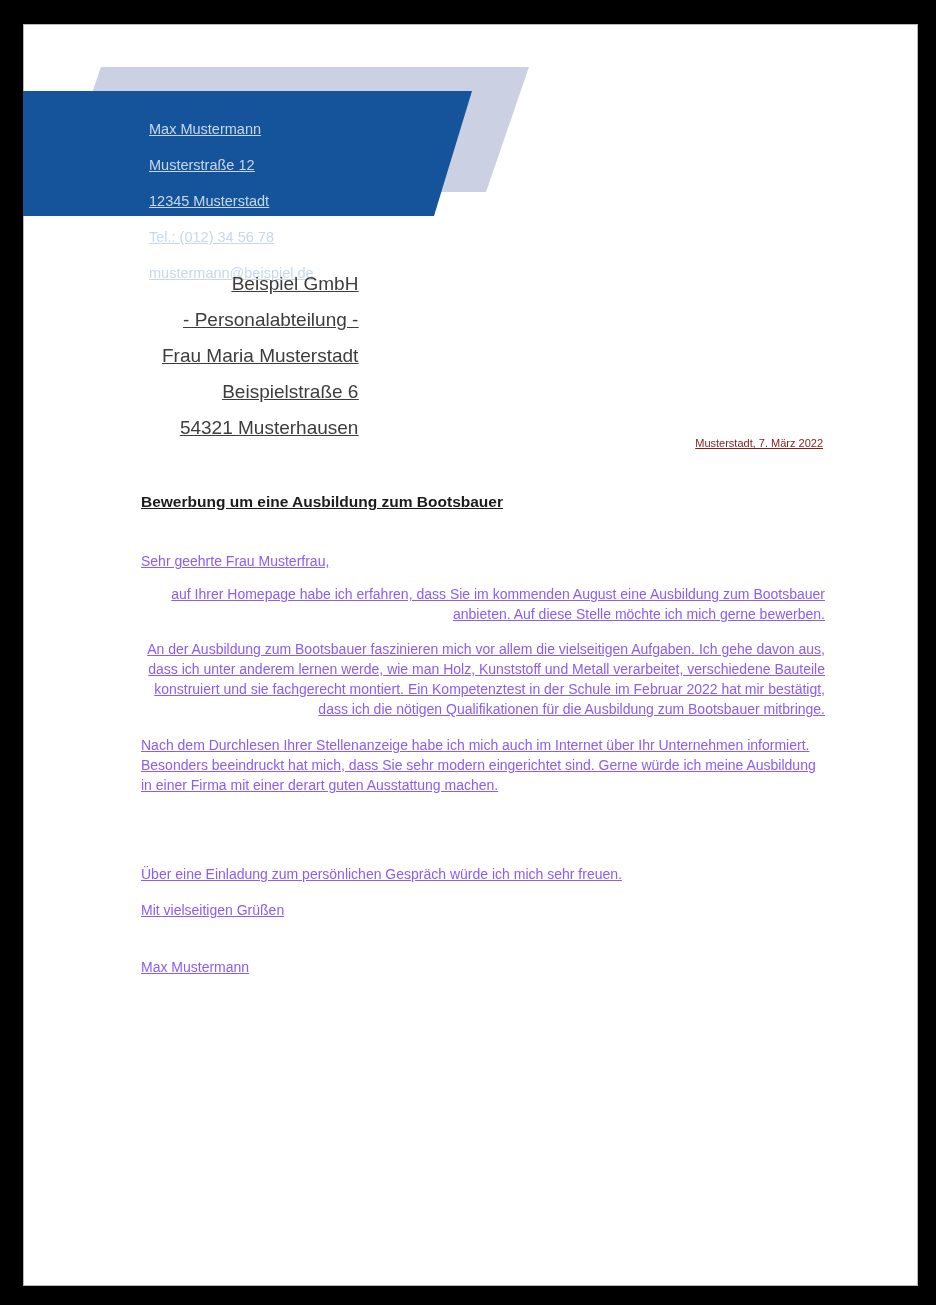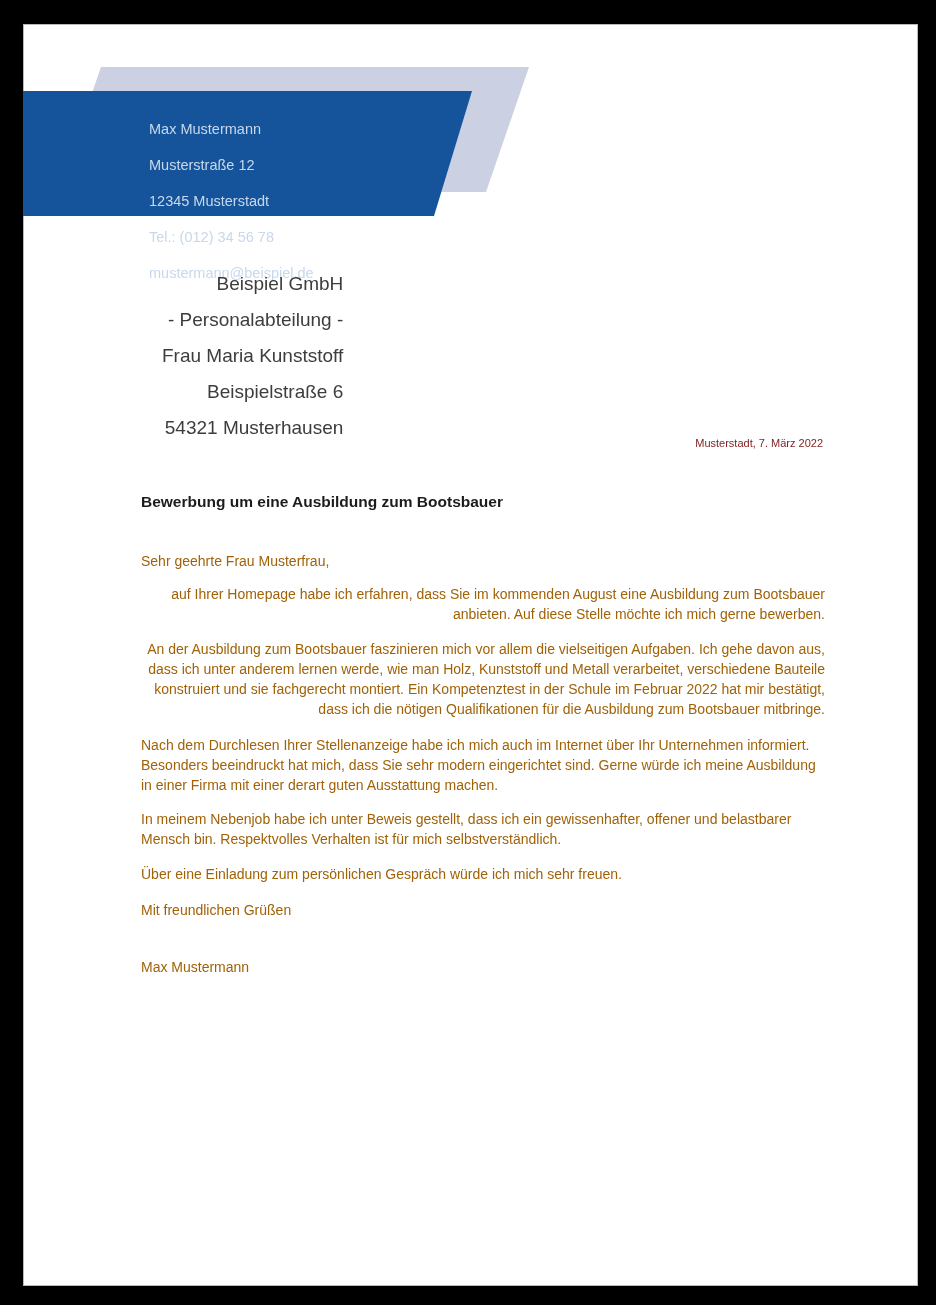--- a/index.html
+++ b/index.html
@@ -1,15 +1,15 @@
 <!DOCTYPE html>
 <html><head>
 <meta charset="utf-8">
 <style>
-  * { margin: 0; padding: 8px; box-sizing: border-box; }
+  * { margin: 0; padding: 8px; box-sizing: border-box; text-decoration: underline; }
   html, body { width: 936px; height: 1305px; }
   body {
     background: #000;
     font-family: "Liberation Sans", "DejaVu Sans", sans-serif;
     position: relative;
     overflow: hidden;
     border-radius: 10px;
   }
   .page {
     position: absolute;
@@ -61,21 +61,21 @@
     left: 109px; top: 459px;
     color: #1c1c1c;
     font-size: 15.5px;
     font-weight: 700;
     line-height: 20px;
   }
   .body-text {
     position: absolute;
     left: 109px;
     width: 700px;
-    color: #a16207;
+    color: #8b5cf6;
     font-size: 14px;
     line-height: 20px;
   }
   .salutation { top: 518px; }
   .p1 { top: 551px; text-align: right; }
   .p2 { top: 606px; text-align: right; }
   .p3 { top: 702px; }
   .p4 { top: 776px; }
   .p5 { top: 831px; }
   .closing { top: 867px; }
@@ -93,33 +93,32 @@
     <div>Max Mustermann</div>
     <div>Musterstraße 12</div>
     <div>12345 Musterstadt</div>
     <div>Tel.: (012) 34 56 78</div>
     <div>mustermann@beispiel.de</div>
   </div>
 
   <div class="recipient-block">
     <div>Beispiel GmbH</div>
     <div>- Personalabteilung -</div>
-    <div>Frau Maria Kunststoff</div>
+    <div>Frau Maria Musterstadt</div>
     <div>Beispielstraße 6</div>
     <div>54321 Musterhausen</div>
   </div>
 
   <div class="date-line">Musterstadt, 7. März 2022</div>
 
   <div class="subject-line">Bewerbung um eine Ausbildung zum Bootsbauer</div>
 
   <div class="body-text salutation">Sehr geehrte Frau Musterfrau,</div>
 
   <div class="body-text p1">auf Ihrer Homepage habe ich erfahren, dass Sie im kommenden August eine Ausbildung zum Bootsbauer anbieten. Auf diese Stelle möchte ich mich gerne bewerben.</div>
   <div class="body-text p2">An der Ausbildung zum Bootsbauer faszinieren mich vor allem die vielseitigen Aufgaben. Ich gehe davon aus, dass ich unter anderem lernen werde, wie man Holz, Kunststoff und Metall verarbeitet, verschiedene Bauteile konstruiert und sie fachgerecht montiert. Ein Kompetenztest in der Schule im Februar 2022 hat mir bestätigt, dass ich die nötigen Qualifikationen für die Ausbildung zum Bootsbauer mitbringe.</div>
   <div class="body-text p3">Nach dem Durchlesen Ihrer Stellenanzeige habe ich mich auch im Internet über Ihr Unternehmen informiert. Besonders beeindruckt hat mich, dass Sie sehr modern eingerichtet sind. Gerne würde ich meine Ausbildung in einer Firma mit einer derart guten Ausstattung machen.</div>
-  <div class="body-text p4">In meinem Nebenjob habe ich unter Beweis gestellt, dass ich ein gewissenhafter, offener und belastbarer Mensch bin. Respektvolles Verhalten ist für mich selbstverständlich.</div>
   <div class="body-text p5">Über eine Einladung zum persönlichen Gespräch würde ich mich sehr freuen.</div>
 
-  <div class="body-text closing">Mit freundlichen Grüßen</div>
+  <div class="body-text closing">Mit vielseitigen Grüßen</div>
   <div class="body-text signature">Max Mustermann</div>
 
 </div>
 
 </body></html>

